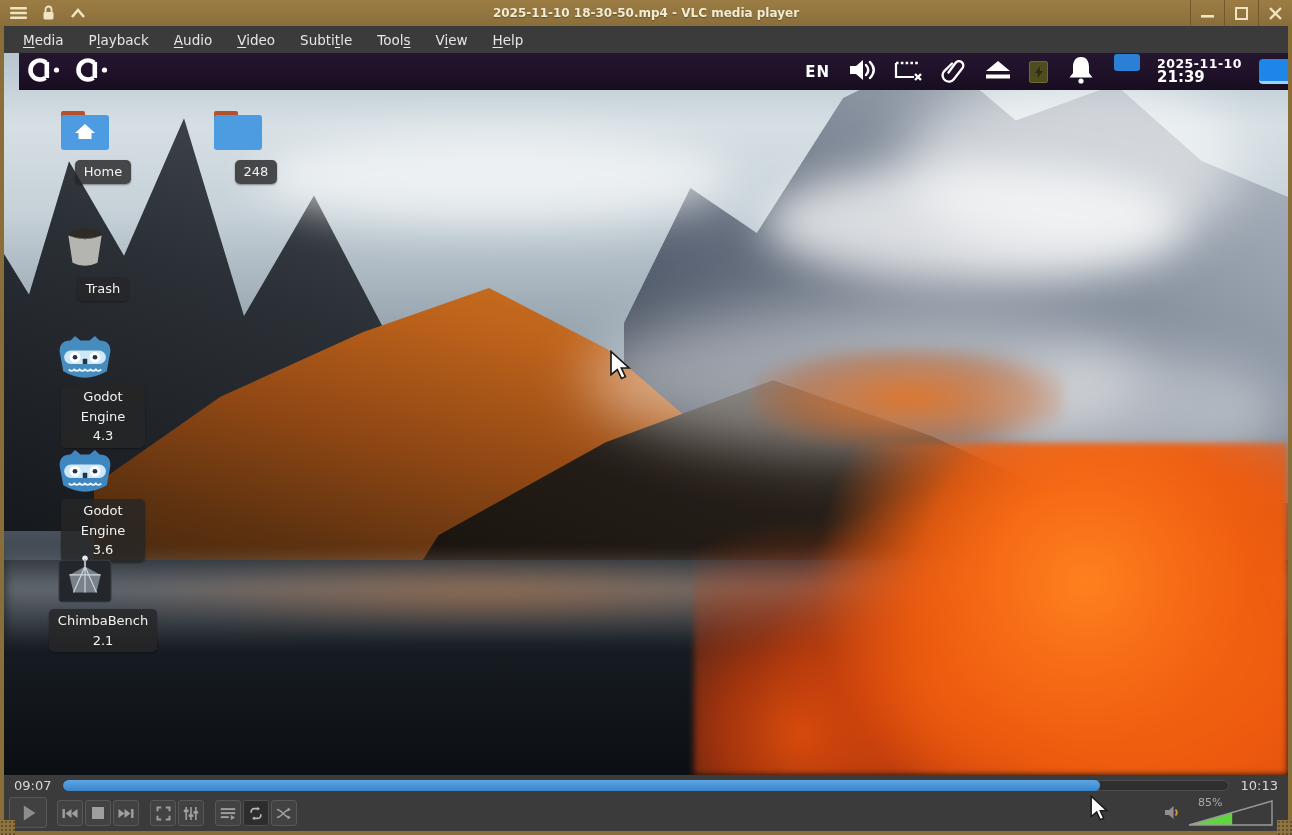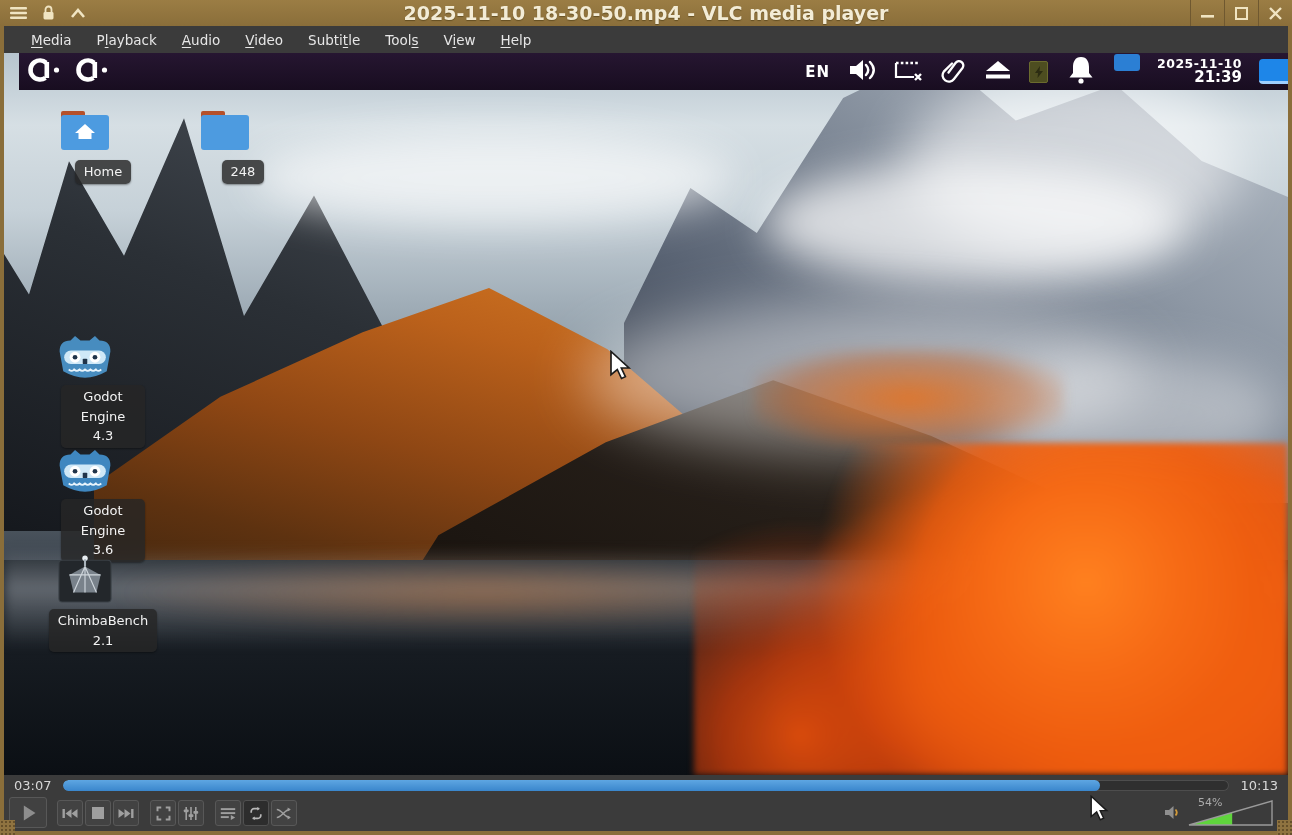--- a/index.html
+++ b/index.html
@@ -3,30 +3,30 @@
 <meta charset="utf-8">
 <style>
   html,body{margin:0;padding:0;background:#222;}
   body{width:1292px;height:835px;font-family:"DejaVu Sans","Liberation Sans",sans-serif;-webkit-font-smoothing:antialiased;}
   .window{position:relative;width:1292px;height:835px;background:#3b3b3b;overflow:hidden;}
 
   
   .titlebar{position:absolute;left:0;top:0;width:100%;height:26px;background:linear-gradient(#9b7d44,#8a6e3a);display:flex;align-items:center;}
   .tb-icons{display:flex;align-items:center;gap:10px;padding-left:8px;}
   .tb-icon{width:20px;height:18px;display:flex;align-items:center;justify-content:center;cursor:default;}
-  .tb-title{position:absolute;left:0;right:0;text-align:center;font-size:19px;font-weight:bold;color:#f3ecd6;text-shadow:0 1px 1px rgba(60,45,10,.5);pointer-events:none;}
+  .tb-title{position:absolute;left:0;right:0;text-align:center;font-size:12px;font-weight:bold;color:#f3ecd6;text-shadow:0 1px 1px rgba(60,45,10,.5);pointer-events:none;}
   .tb-buttons{margin-left:auto;display:flex;align-items:stretch;height:100%;}
   .tb-btn{width:33px;height:100%;display:flex;align-items:center;justify-content:center;border-left:1px solid #6f5830;}
   .border-left,.border-right{position:absolute;top:26px;bottom:0;width:4px;background:#8a6e3a;z-index:40;}
   .border-left{left:0;}.border-right{right:0;}
   .border-bottom{position:absolute;left:0;right:0;bottom:0;height:4px;background:#8a6e3a;z-index:40;}
   .grip{position:absolute;bottom:0;width:15px;height:15px;z-index:45;background:radial-gradient(#66502a 1px,transparent 1.2px) 0 0/4px 4px,#8f7340;}
   .grip.left{left:0;}.grip.right{right:0;}
 
-  .menubar{position:absolute;left:8px;right:4px;top:26px;height:27px;background:#3b3b3b;display:flex;align-items:center;gap:7px;padding-left:14px;border-bottom:1px solid #d946ef;}
+  .menubar{position:absolute;left:0;right:4px;top:26px;height:27px;background:#3b3b3b;display:flex;align-items:center;gap:7px;padding-left:14px;border-bottom:1px solid #d946ef;}
   .menu-item{color:#e6e6e6;font-size:13.5px;padding:3px 9px;border-radius:2px;cursor:default;}
   .menu-item u{text-underline-offset:2px;}
 
   
   .video{position:absolute;left:4px;top:53px;width:1284px;height:722px;overflow:hidden;background:#000;}
   .wp{position:absolute;pointer-events:none;}
   .wp-sky{inset:0;background:linear-gradient(180deg,#b7c5cf 0%,#d6dfe4 10%,#c6d1d8 22%,#a2afb9 34%,#82909b 46%,#5f6a74 58%,#39414a 72%,#1d2229 85%,#0f1318 100%);}
   .wp-mtn-left{left:-20px;top:48px;width:500px;height:430px;background:linear-gradient(200deg,#4a5058 0%,#2b3036 45%,#15181d 100%);clip-path:polygon(0% 28%,9% 45%,17% 14%,28% 36%,40% 4%,52% 50%,66% 22%,84% 62%,100% 100%,0% 100%);}
   .wp-mtn-right{left:620px;top:0;width:664px;height:450px;background:linear-gradient(215deg,#b3bcc6 0%,#8d97a4 35%,#596373 70%,#333a46 100%);clip-path:polygon(0% 100%,0% 60%,10% 30%,20% 40%,33% 10%,47% 0%,59% 15%,74% 7%,87% 24%,100% 32%,100% 100%);}
   .wp-snow{left:900px;top:20px;width:340px;height:180px;background:rgba(255,255,255,.55);border-radius:50%;filter:blur(26px);}
@@ -46,21 +46,21 @@
     radial-gradient(circle at 88% 62%,#f25e12 0%,rgba(235,85,14,.9) 30%,rgba(220,70,12,0) 58%),
     radial-gradient(circle at 44% 72%,#e5540f 0%,rgba(215,70,12,.85) 20%,rgba(200,60,10,0) 48%),
     radial-gradient(circle at 18% 88%,#d84c0d 0%,rgba(200,60,10,.8) 14%,rgba(190,55,10,0) 38%),
     radial-gradient(circle at 78% 88%,#e0500f 0%,rgba(205,60,10,.8) 22%,rgba(190,55,10,0) 50%);}
 
   
   .panel{position:absolute;left:15px;top:0;width:100%;height:37px;background:linear-gradient(#261631,#180d20);display:flex;align-items:center;z-index:5;}
   .panel-left{display:flex;align-items:center;gap:12px;padding-left:8px;}
   .panel-right{position:absolute;right:6px;top:0;height:100%;display:flex;align-items:center;gap:17px;}
   .p-lang{color:#fff;font-weight:bold;font-size:15px;letter-spacing:1px;}
-  .p-clock{text-align:right;color:#fff;font-weight:bold;line-height:1.05;}
+  .p-clock{text-align:left;color:#fff;font-weight:bold;line-height:1.05;}
   .p-clock .d{font-size:12.5px;letter-spacing:.5px;}
   .p-clock .t{font-size:15px;}
   .p-tray{width:26px;height:17px;background:#2b7fd4;border-radius:3px;align-self:flex-start;margin-top:1px;}
   .p-display{width:38px;height:25px;background:#1e86e8;border-radius:4px;border-bottom:3px solid #9fd0ff;box-sizing:border-box;}
   .p-batt{width:17px;height:20px;background:#4d4d20;border:1px solid #6b6b2e;border-radius:2px;display:flex;align-items:center;justify-content:center;}
 
   
   .dicon{position:absolute;width:120px;display:flex;flex-direction:column;align-items:center;gap:6px;z-index:4;}
   .dicon-label{background:rgba(38,38,38,.82);border-radius:5px;padding:2px 9px;color:#f2f2f2;font-size:13px;text-align:center;line-height:1.5;box-shadow:0 1px 2px rgba(0,0,0,.4);margin-left:36px;}
 
@@ -225,26 +225,34 @@
     </div>
 
     <div class="dicon" style="left:21px;top:55px;">
       <svg width="52" height="46" viewBox="0 0 52 44">
           <rect x="2" y="2" width="24" height="9" rx="2" fill="#b5502a"></rect>
           <rect x="2" y="6" width="48" height="35" rx="3" fill="#4d9be0"></rect>
           <path d="M26 15 L36 24 H32.5 V30 H19.5 V24 H16 Z" fill="#fff"></path>
         </svg>
       <div class="dicon-label"><span>Home</span></div>
     </div>
-    <div class="dicon" style="left:161px;top:55px;">
+    <div class="dicon" style="left:174px;top:55px;">
       <svg width="52" height="46" viewBox="0 0 52 44">
           <rect x="2" y="2" width="24" height="9" rx="2" fill="#b5502a"></rect>
           <rect x="2" y="6" width="48" height="35" rx="3" fill="#4d9be0"></rect>
         </svg>
       <div class="dicon-label"><span>248</span></div>
+    </div>
+    <div class="dicon" style="left:21px;top:168px;">
+      <svg width="50" height="50" viewBox="0 0 48 48">
+          <ellipse cx="24" cy="13" rx="16" ry="6" fill="#2e2b27"></ellipse>
+          <path d="M8 14 L12 40 Q24 46 36 40 L40 14 Q24 21 8 14 Z" fill="#b4b4b0"></path>
+          <path d="M8 14 Q24 21 40 14 Q24 19 8 14 Z" fill="#6e6c68"></path>
+        </svg>
+      <div class="dicon-label"><span>Trash</span></div>
     </div>
     <div class="dicon" style="left:21px;top:278px;">
       <svg width="58" height="48" viewBox="0 0 64 52">
           <path d="M8 44 L4 22 Q4 10 16 10 L21 5 L27 10 H37 L43 5 L48 10 Q60 10 60 22 L56 44 Q44 51 32 51 Q20 51 8 44 Z" fill="#478cbf"></path>
           <rect x="9" y="21" width="46" height="15" rx="7.5" fill="#cfe8f7"></rect>
           <circle cx="21" cy="28.5" r="6" fill="#fff"></circle>
           <circle cx="43" cy="28.5" r="6" fill="#fff"></circle>
           <circle cx="21" cy="28.5" r="2.6" fill="#20344a"></circle>
           <circle cx="43" cy="28.5" r="2.6" fill="#20344a"></circle>
           <rect x="29.5" y="30" width="5" height="6" rx="1" fill="#20344a"></rect>
@@ -277,21 +285,21 @@
     </div>
 
     <div class="cursor" style="left:603px;top:297px;">
       <svg width="26" height="30" viewBox="0 0 14 20">
           <path d="M1 1 L1 16.5 L5.2 13 L8 19 L10.6 17.8 L7.9 12 L13 12 Z" fill="#fff" stroke="#1a1a1a" stroke-width="1.1"></path>
         </svg>
     </div>
   </div>
 
   <div class="seekrow">
-    <span class="time">03:07</span>
+    <span class="time">09:07</span>
     <div class="seek-track">
       <div class="seek-fill" style="width: 89%;"></div>
     </div>
     <span class="time">10:13</span>
   </div>
 
   <div class="controls">
     <div class="btn-play">
       <svg width="20" height="20" viewBox="0 0 24 24">
           <path d="M7 3 L21 12 L7 21 Z" fill="#8d8d8d"></path>
@@ -369,21 +377,21 @@
       <svg width="17" height="15" viewBox="0 0 17 15">
           <polygon points="1,5 5,5 9.5,1 9.5,14 5,10 1,10" fill="#8f8f8f"></polygon>
           <path d="M11.5 4.5 q2.6 3 0 6" stroke="#d29a3a" stroke-width="1.8" fill="none"></path>
         </svg>
     </div>
     <div class="vol-wedge" style="left:1184px;top:3px;">
       <svg width="86" height="28" viewBox="0 0 86 28">
         <polygon points="1,26 44.160000000000004,26 44.160000000000004,13.52" fill="#5fd43c"></polygon>
         <polygon points="1,26 84,26 84,2 1,26" fill="none" stroke="#9a9a9a" stroke-width="1.4"></polygon>
       </svg>
-      <span class="vol-label" style="left:10px;top:-3px;">54%</span>
+      <span class="vol-label" style="left:10px;top:-3px;">85%</span>
     </div>
   </div>
 
   <div class="border-left"></div>
   <div class="border-right"></div>
   <div class="border-bottom"></div>
   <div class="grip left"></div>
   <div class="grip right"></div>
 
   <div class="cursor" style="left:1088px;top:795px;">

